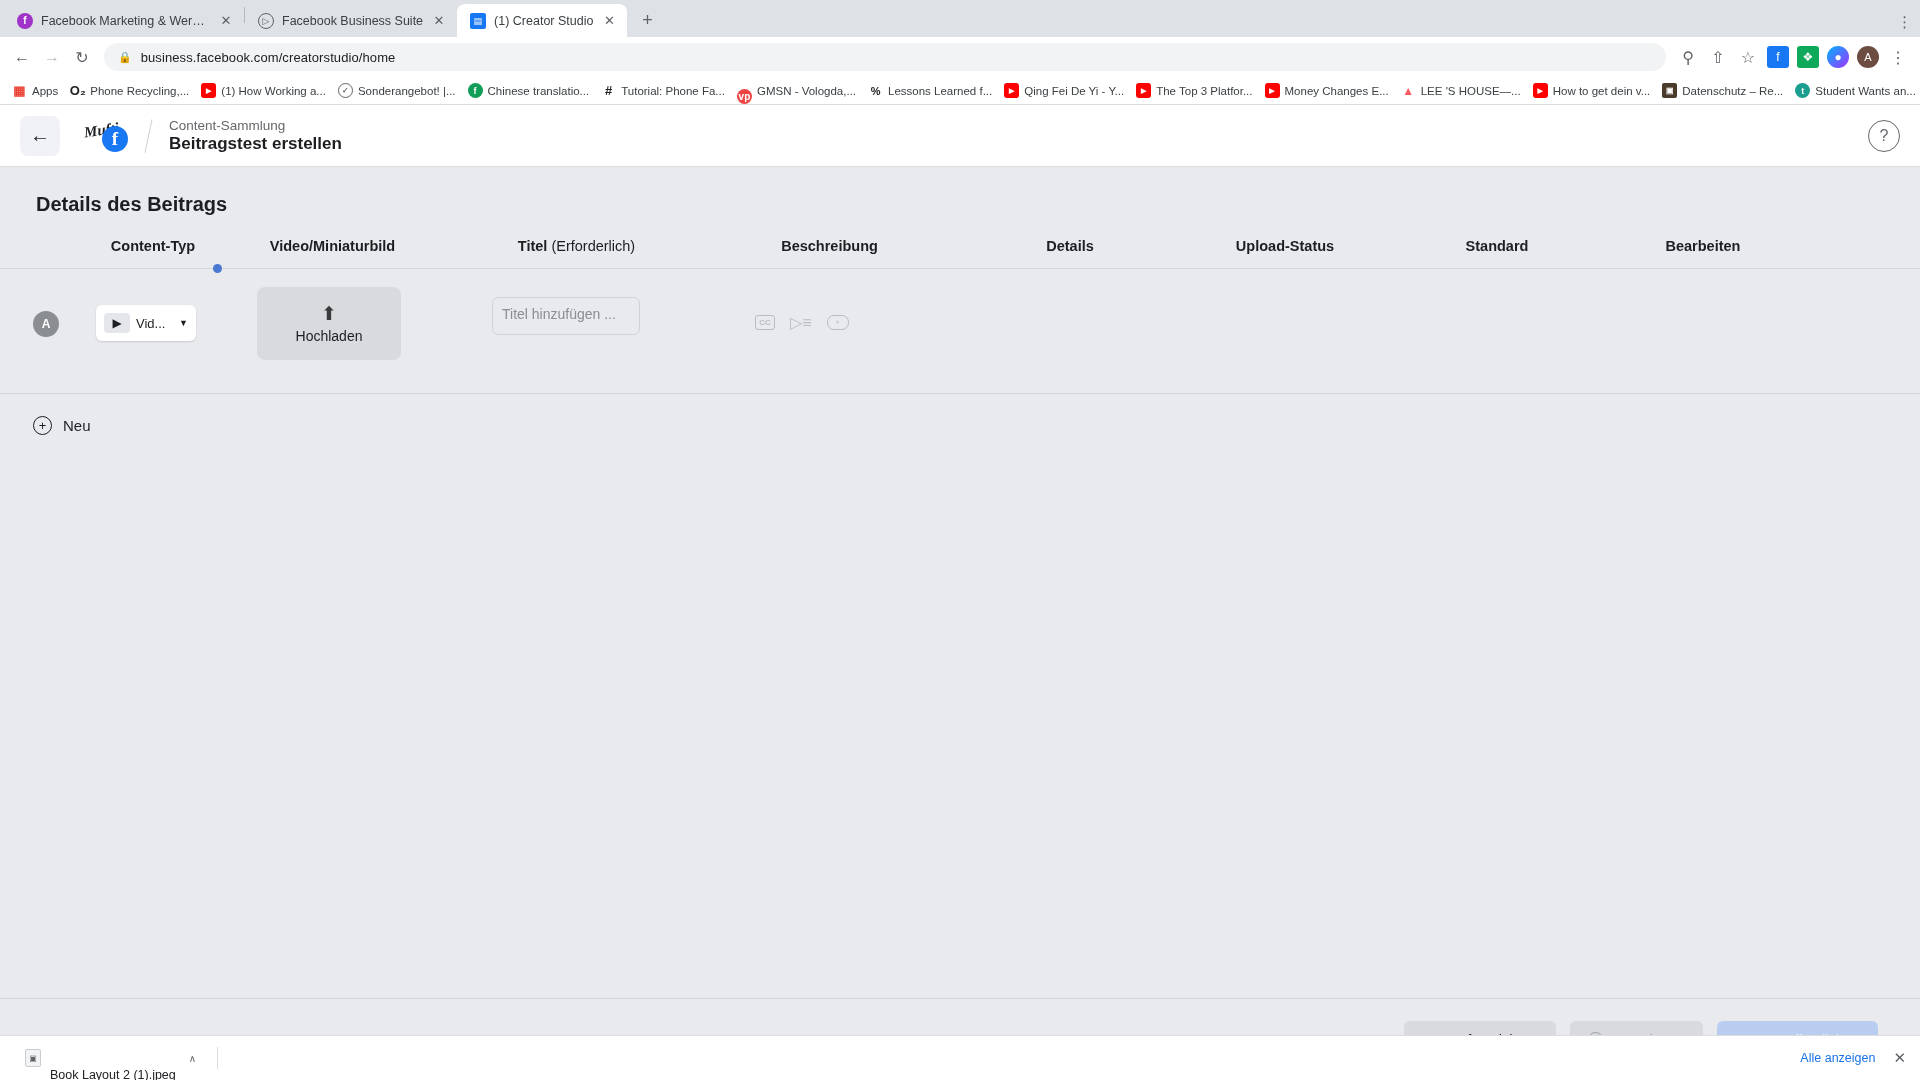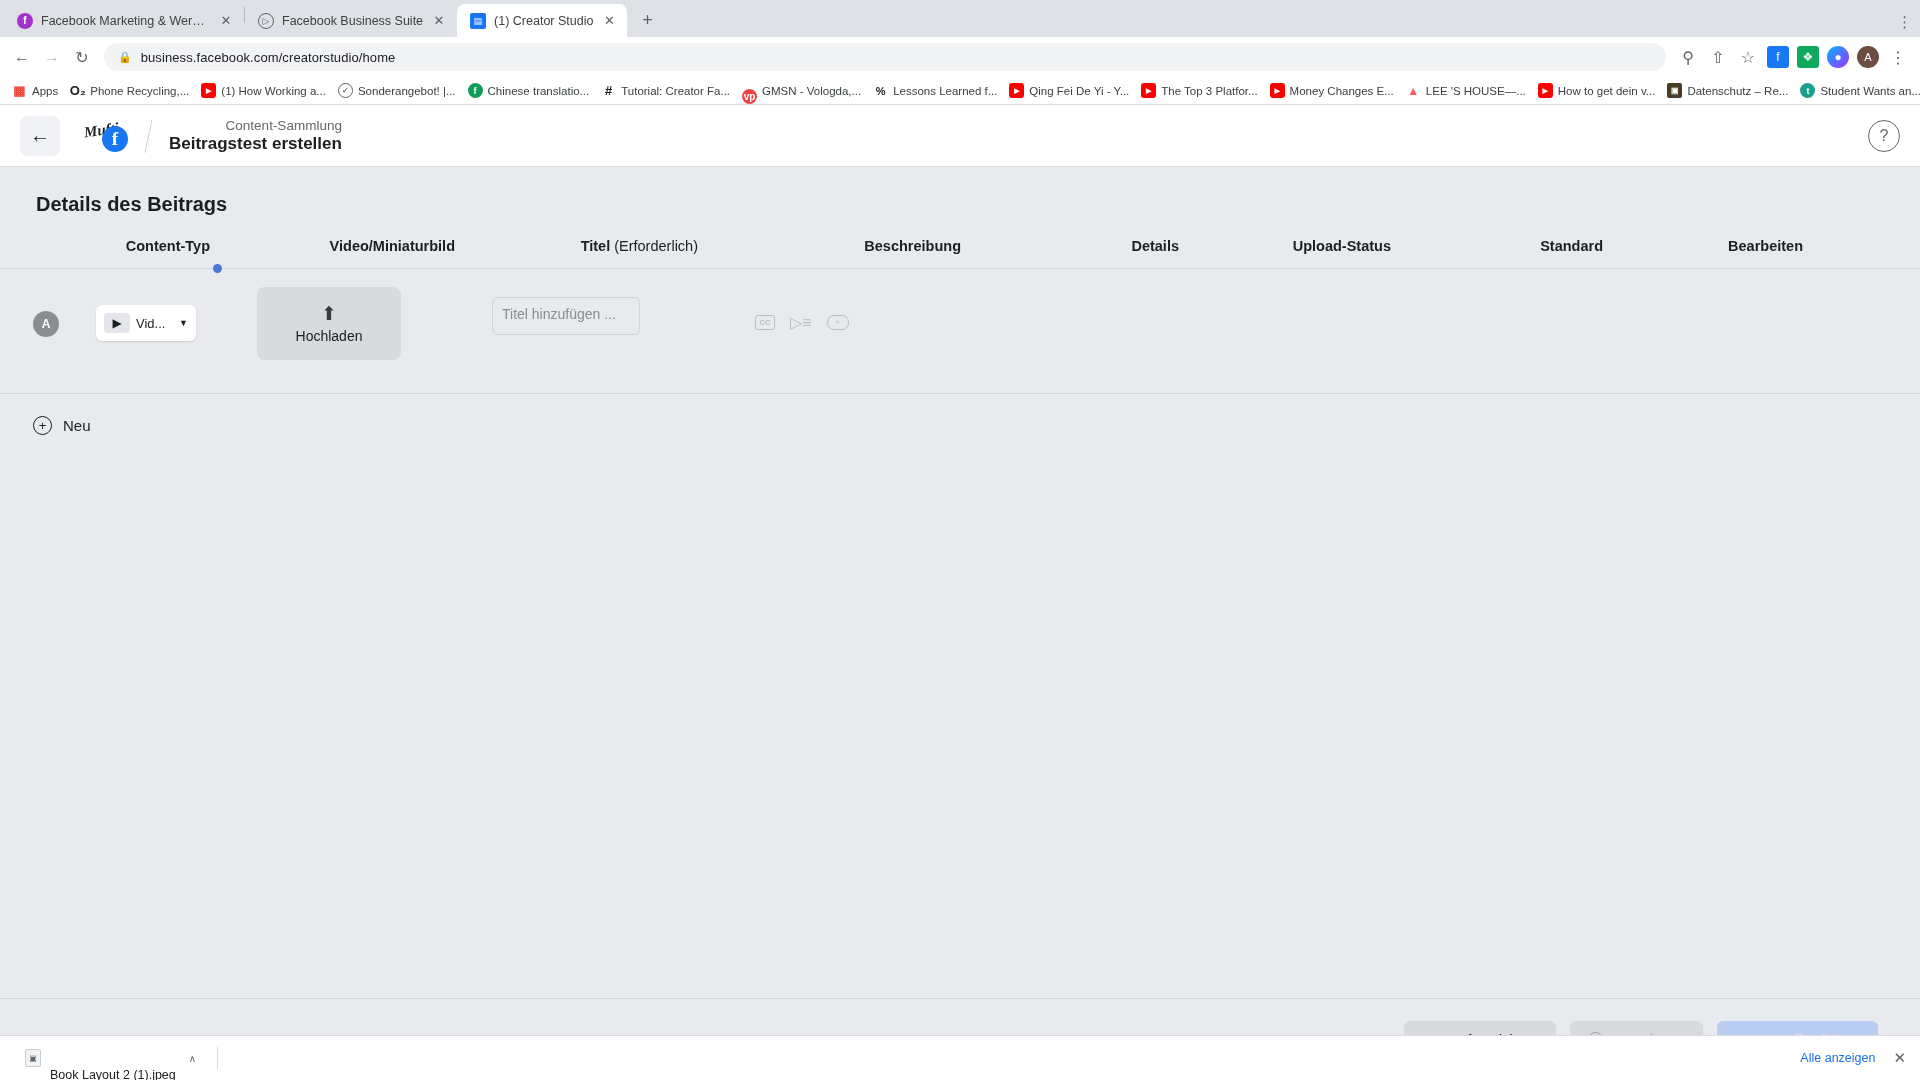--- a/index.html
+++ b/index.html
@@ -148,21 +148,21 @@
   }
   .brand-sig {
     position: absolute; left: -2px; top: 6px; font-size: 15px;
     font-style: italic; font-family: "Liberation Serif", serif;
     color: #1c1e21; transform: rotate(-8deg); font-weight: bold;
   }
   .hdr-divider {
     width: 1px; height: 34px; background: #ccd0d5; margin: 0 20px;
     transform: rotate(12deg); flex: none;
   }
-  .hdr-text { display: flex; flex-direction: column; gap: 1px; text-align: right; }
+  .hdr-text { display: flex; flex-direction: column; gap: 1px; }
   .hdr-sub { font-size: 13.5px; color: #65676b; }
   .hdr-title { font-size: 17px; font-weight: bold; color: #1c1e21; }
   .help-btn {
     margin-left: auto; width: 32px; height: 32px; border-radius: 50%;
     border: 1.6px solid #65676b; color: #65676b; font-size: 16px;
     display: flex; align-items: center; justify-content: center; flex: none;
   }
 
   .app-body {
     background: #e8eaed; height: calc(1080px - 37px - 40px - 28px - 62px);
@@ -170,21 +170,21 @@
   }
   .section-title {
     font-size: 20px; font-weight: bold; color: #1c1e21;
     padding: 26px 0 0 36px;
   }
 
   .table-head {
     display: flex; align-items: center; padding: 22px 0 0 0;
     font-size: 14.5px; font-weight: bold; color: #1c1e21;
   }
-  .th { text-align: right; flex: none; }
+  .th { text-align: center; flex: none; }
   .th-ct     { width: 210px; padding-left: 96px; }
   .th-video  { width: 245px; }
   .th-title  { width: 243px; }
   .th-desc   { width: 263px; }
   .th-details{ width: 218px; }
   .th-upload { width: 212px; }
   .th-std    { width: 212px; }
   .th-edit   { width: 200px; }
   .th-normal { font-weight: normal; }
 
@@ -386,21 +386,21 @@
     <div class="bm">
       <span class="bm-ico bi-ring">✓</span>
       <span>Sonderangebot! |...</span>
     </div>
     <div class="bm">
       <span class="bm-ico bi-green">f</span>
       <span>Chinese translatio...</span>
     </div>
     <div class="bm">
       <span class="bm-ico bi-hash">#</span>
-      <span>Tutorial: Creator Fa...</span>
+      <span>Tutorial: Phone Fa...</span>
     </div>
     <div class="bm">
       <span class="bm-ico bi-vp">vp</span>
       <span>GMSN - Vologda,...</span>
     </div>
     <div class="bm">
       <span class="bm-ico bi-pct">%</span>
       <span>Lessons Learned f...</span>
     </div>
     <div class="bm">

